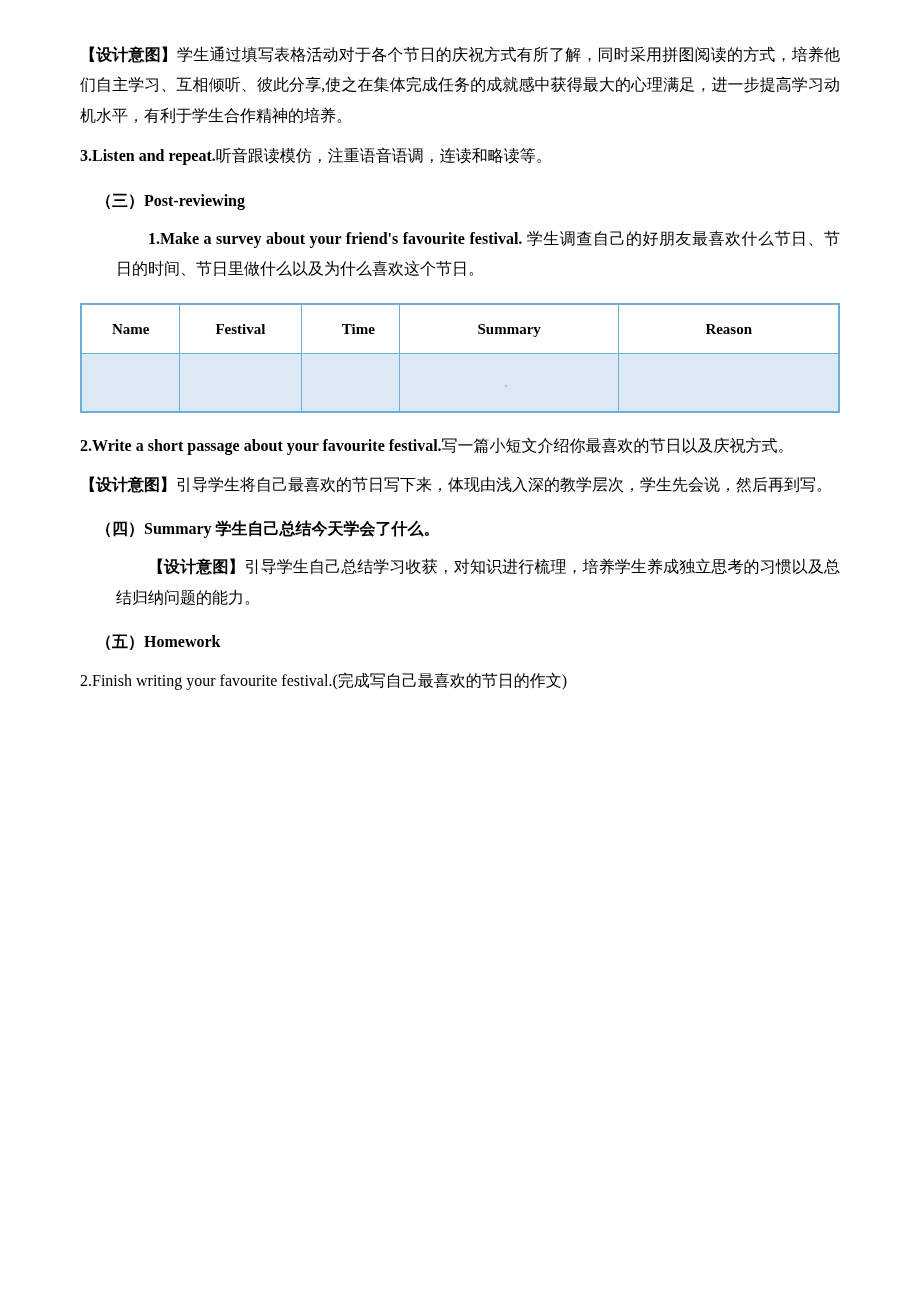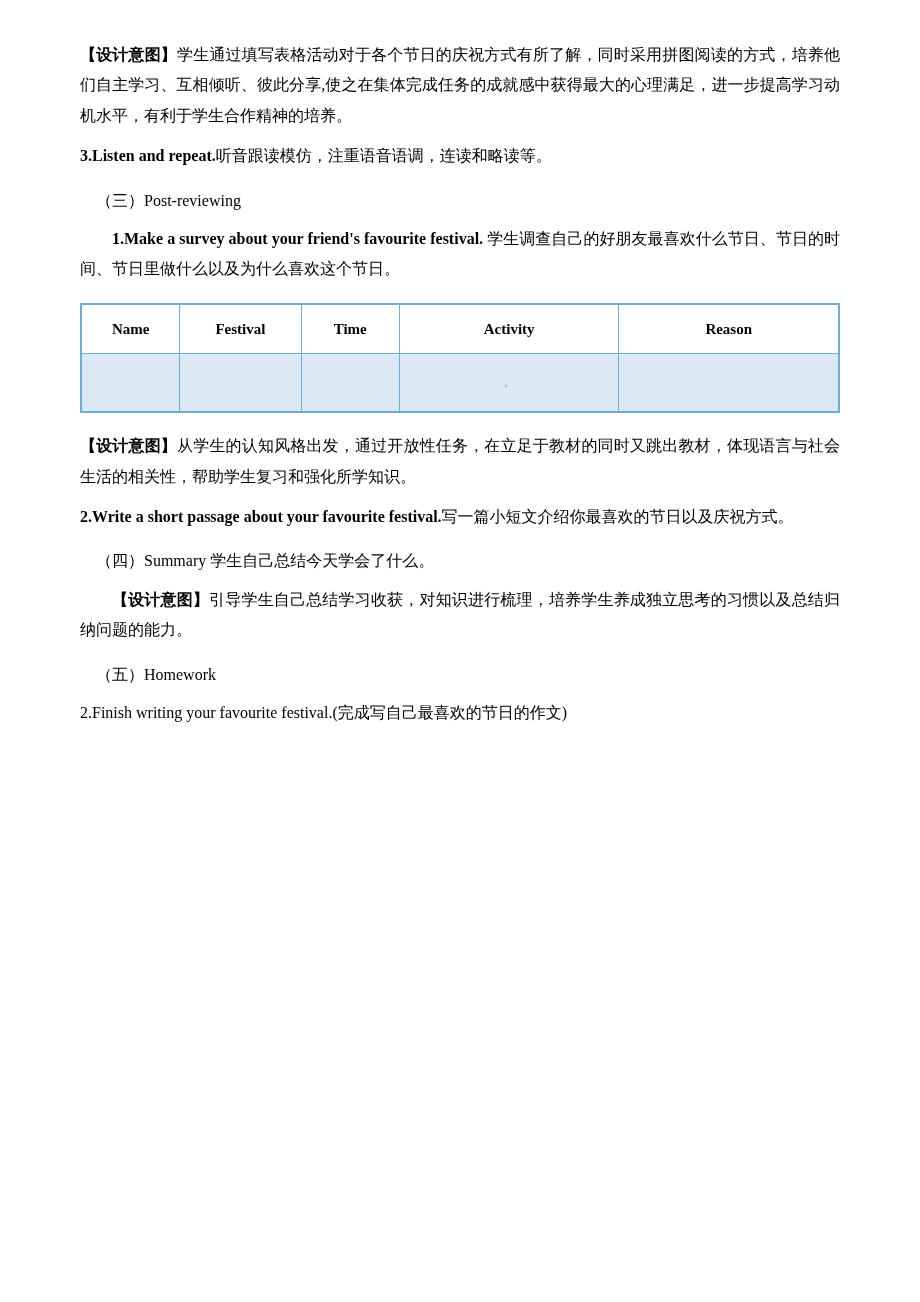--- a/index.html
+++ b/index.html
@@ -27,24 +27,26 @@
       text-align: justify;
     }
 
     .bold {
       font-weight: bold;
     }
 
     .section-heading {
       margin: 14px 0 8px 0;
       text-align: justify;
+      font-weight: bold;
     }
 
     .indent {
       text-indent: 2em;
+      margin-left: 36px;
     }
 
     .indent-small {
       text-indent: 1em;
     }
 
     
     .table-wrapper {
       margin: 18px 0 18px 0;
       border: 1.5px solid #6baed6;
@@ -73,21 +75,21 @@
       height: 58px;
     }
 
     table tbody tr td {
       color: #888;
       font-size: 12px;
     }
 
     .col-name { width: 13%; }
     .col-festival { width: 16%; text-align: center; }
-    .col-time { width: 13%; }
+    .col-time { width: 13%; text-align: right; }
     .col-activity { width: 29%; }
     .col-reason { width: 29%; text-align: center; }
 
     .list-item {
       margin-bottom: 8px;
     }
   </style>
 </head>
 <body>
 
@@ -110,44 +112,44 @@
     <span class="bold">1.Make a survey about your friend's favourite festival.</span><span>  学生调查自己的好朋友最喜欢什么节日、节日的时间、节日里做什么以及为什么喜欢这个节日。</span>
   </div>
 
   <div class="table-wrapper">
     <table>
       <thead>
         <tr>
           <th class="col-name">Name</th>
           <th class="col-festival">Festival</th>
           <th class="col-time">Time</th>
-          <th class="col-activity">Activity</th>
+          <th class="col-activity">Summary</th>
           <th class="col-reason">Reason</th>
         </tr>
       </thead>
       <tbody>
         <tr>
           <td class="col-name"></td>
           <td class="col-festival"></td>
           <td class="col-time"></td>
           <td class="col-activity" style="text-align:center; color:#aaa; font-size:11px;">。</td>
           <td class="col-reason"></td>
         </tr>
       </tbody>
     </table>
   </div>
 
-  <div class="paragraph">
-    <span class="bold">【设计意图】</span><span>从学生的认知风格出发，通过开放性任务，在立足于教材的同时又跳出教材，体现语言与社会生活的相关性，帮助学生复习和强化所学知识。</span>
-  </div>
 
   <div class="paragraph list-item">
     <span class="bold">2.Write a short passage about your favourite festival.</span><span>写一篇小短文介绍你最喜欢的节日以及庆祝方式。</span>
   </div>
 
+  <div class="paragraph">
+    <span class="bold">【设计意图】</span><span>引导学生将自己最喜欢的节日写下来，体现由浅入深的教学层次，学生先会说，然后再到写。</span>
+  </div>
 
   <div class="section-heading indent-small">
     <span>（四）Summary 学生自己总结今天学会了什么。</span>
   </div>
 
   <div class="paragraph indent">
     <span class="bold">【设计意图】</span><span>引导学生自己总结学习收获，对知识进行梳理，培养学生养成独立思考的习惯以及总结归纳问题的能力。</span>
   </div>
 
   <div class="section-heading indent-small">

